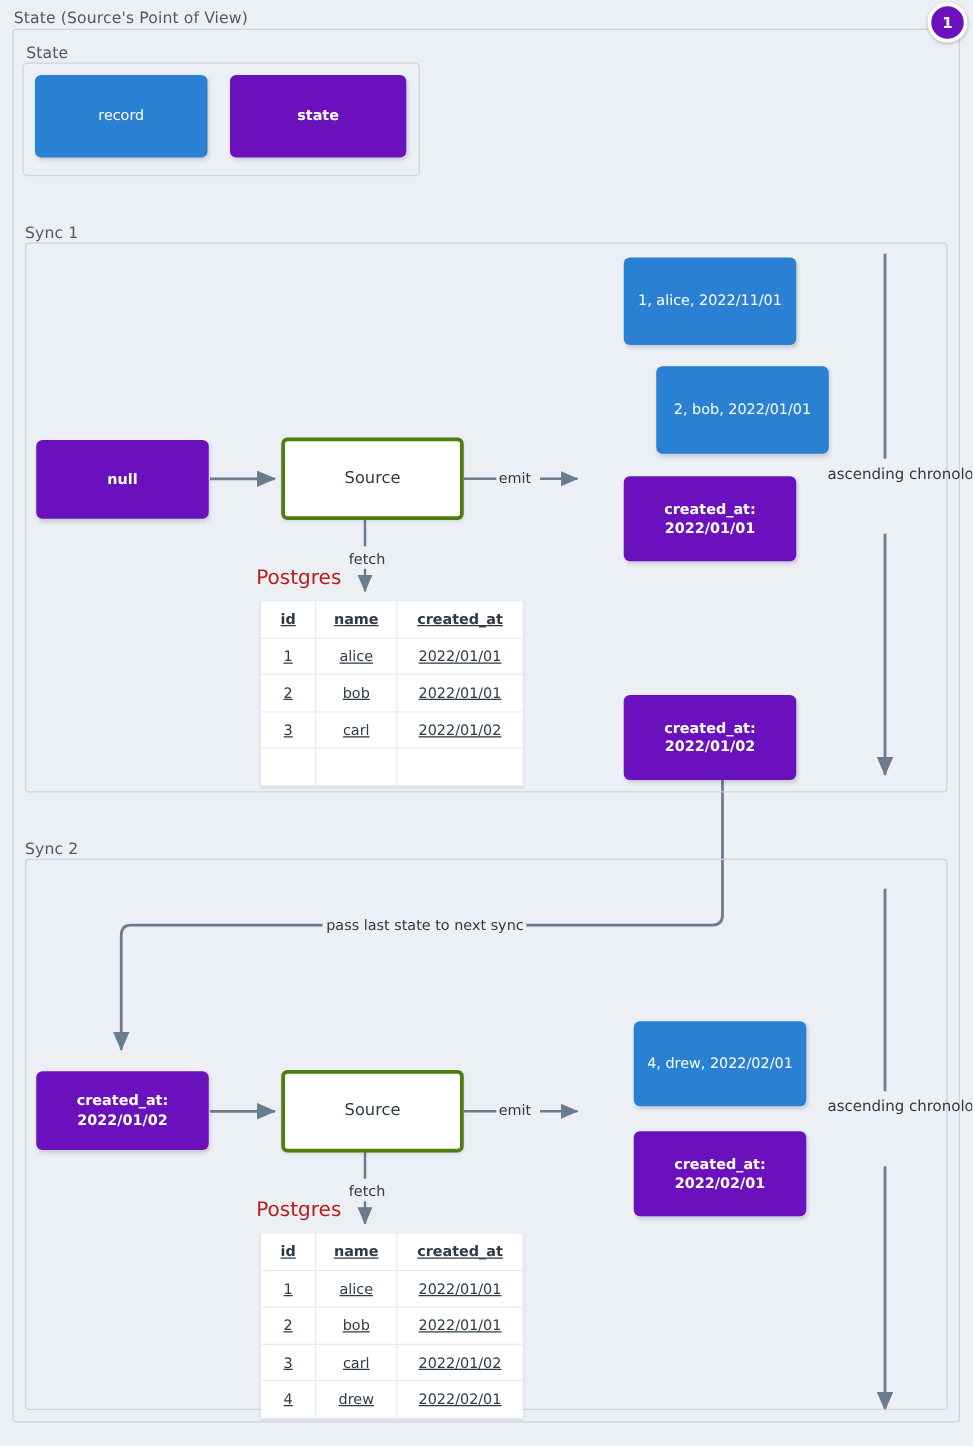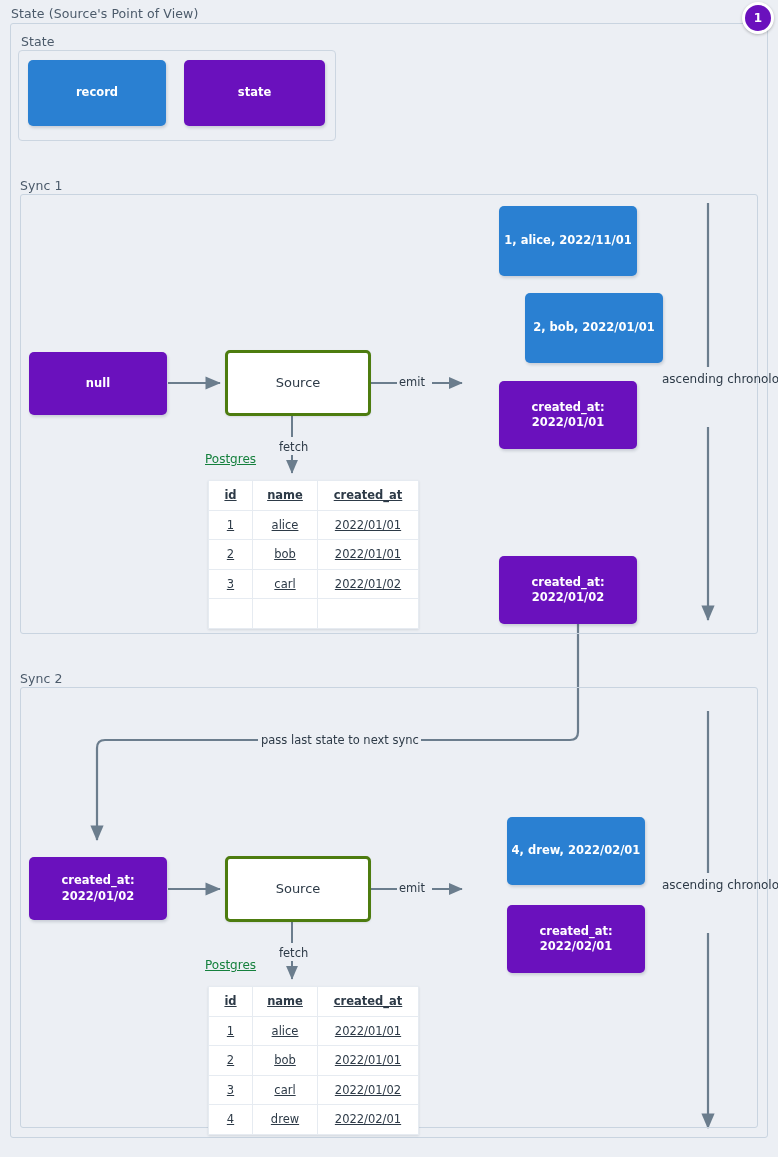--- a/index.html
+++ b/index.html
@@ -52,21 +52,21 @@
     display: flex;
     align-items: center;
     justify-content: center;
     text-align: center;
     line-height: 1.32;
     box-shadow: 1px 2px 3px rgba(40,55,75,0.18);
   }
   .node.record {
     background: #2a80d2;
     color: #ffffff;
-    font-weight: bold;
+    font-weight: normal;
     font-size: 11.5px;
   }
   .node.state {
     background: #6a11bd;
     color: #ffffff;
     font-weight: bold;
     font-size: 11.5px;
   }
   .node.plain {
     background: #ffffff;
@@ -95,24 +95,23 @@
     font-weight: normal;
     white-space: nowrap;
   }
   .pg-table th { font-weight: bold; }
   .pg-table .col-id { width: 31px; }
   .pg-table .col-name { width: 52px; }
   .pg-table .col-created { width: 88px; }
 
   .pg-caption {
     position: absolute;
-    font-size: 12px;
-    color: #15803d;
-    white-space: nowrap;
-    text-decoration: underline;
+    font-size: 16px;
+    color: #b91c1c;
+    white-space: nowrap;
   }
 
   
   .edge-label {
     position: absolute;
     font-size: 11.5px;
     color: #2d3a47;
     background: #eceff4;
     white-space: nowrap;
     padding: 0 2px;

